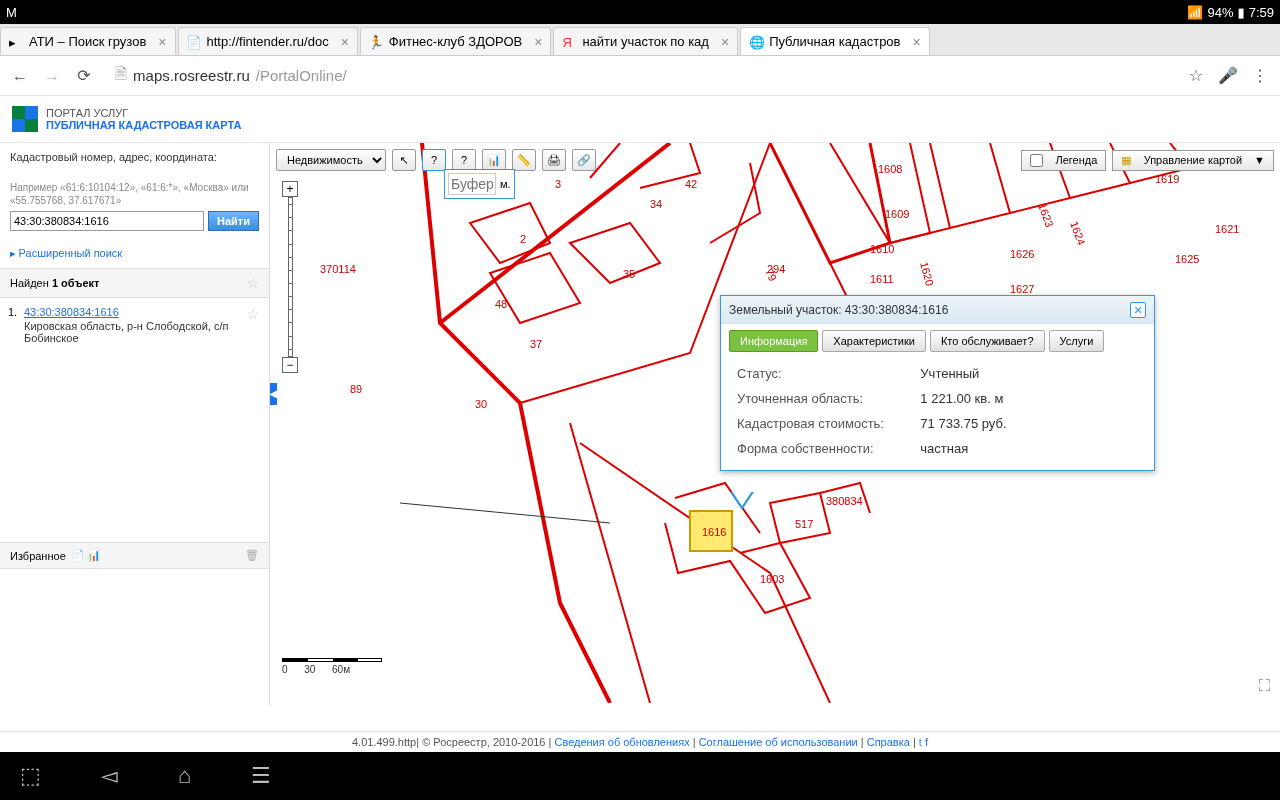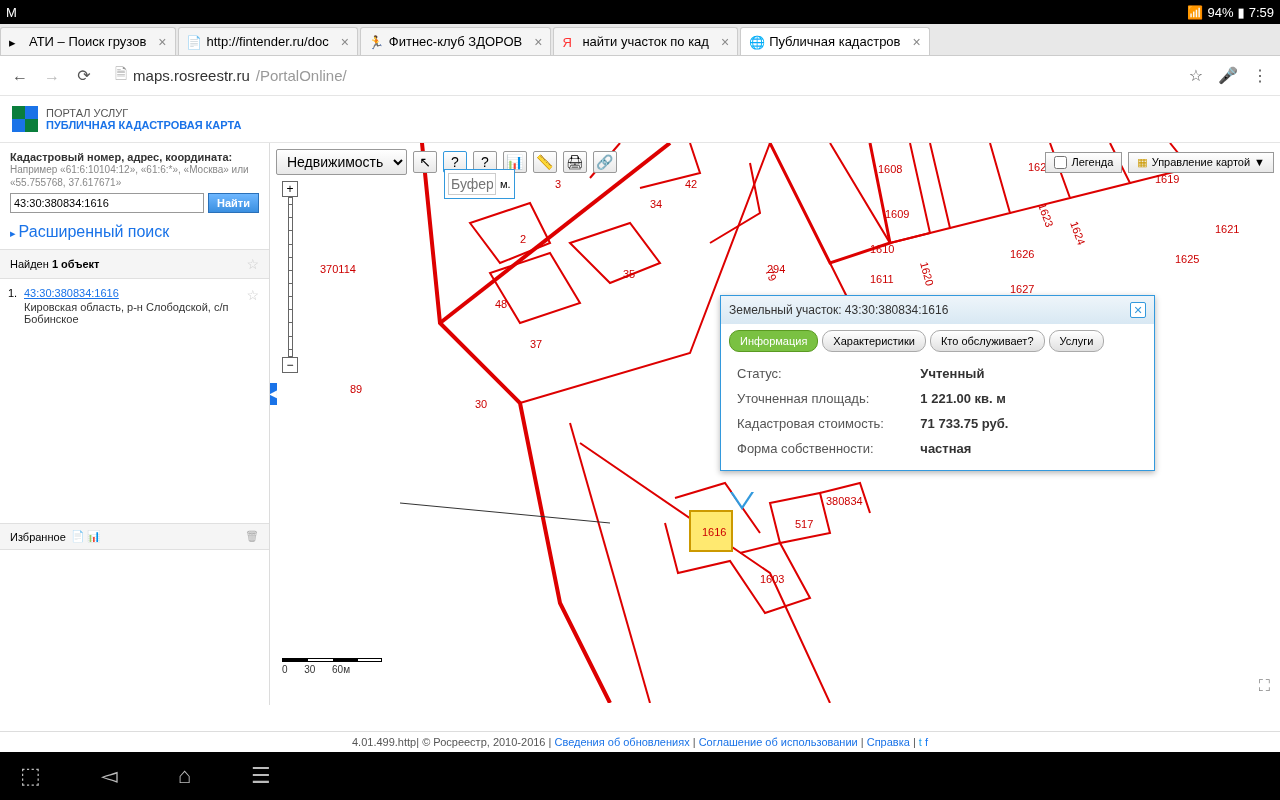--- a/index.html
+++ b/index.html
@@ -18,56 +18,56 @@
 .url-input .host{color:#333}
 .url-input .path{color:#999}
 .header{padding:10px 12px;display:flex;gap:8px;align-items:center;border-bottom:1px solid #e5e5e5}
 .logo{width:26px;height:26px;background:conic-gradient(#1a73e8 0 90deg,#0a7e3c 90deg 180deg,#1a73e8 180deg 270deg,#0a7e3c 270deg)}
 .header-text{font-size:11px}
 .header-text .t1{color:#555}
 .header-text .t2{color:#1a73e8;font-weight:bold}
 .content{display:flex;height:562px;position:relative}
 .sidebar{width:270px;border-right:1px solid #dcdcdc;background:#fff;font-size:11px}
 .sidebar-section{padding:8px 10px;border-bottom:1px solid #e0e0e0}
-.sidebar .label{font-weight:bold;color:#333;margin-bottom:0}
+.sidebar .label{font-weight:normal;color:#333;margin-bottom:18px}
 .sidebar .hint{color:#888;font-size:10px;line-height:1.3}
 .search-row{display:flex;gap:4px;margin-top:4px}
 .search-row input{flex:1;border:1px solid #999;padding:3px;font-size:11px}
 .search-btn{background:linear-gradient(#6eb7ff,#3a8fe0);color:#fff;border:1px solid #2a70b8;padding:3px 8px;font-size:11px;font-weight:bold;cursor:pointer}
-.adv-link{color:#1a73e8;font-size:16px;margin-top:10px;display:inline-block;cursor:pointer}
+.adv-link{color:#1a73e8;font-size:11px;margin-top:16px;display:inline-block;cursor:pointer}
 .found-head{display:flex;justify-content:space-between;align-items:center;padding:6px 10px;border-bottom:1px solid #e0e0e0;background:#f5f5f5}
 .found-head b{font-weight:bold}
 .result{padding:8px 10px 8px 24px;position:relative}
 .result .num{position:absolute;left:8px;top:8px}
 .result a{color:#1a73e8;font-size:11px;text-decoration:underline}
 .result .addr{color:#333;font-size:11px;margin-top:2px}
 .fav-head{display:flex;justify-content:space-between;align-items:center;padding:6px 10px;border-top:1px solid #e0e0e0;border-bottom:1px solid #e0e0e0;background:#f5f5f5;margin-top:190px}
 .star{color:#ccc;cursor:pointer;font-size:14px}
 .map-area{flex:1;position:relative;background:#fff;overflow:hidden}
 .toolbar{position:absolute;top:6px;left:6px;right:6px;display:flex;gap:6px;z-index:5;align-items:center}
-.toolbar select,.tool-btn{background:linear-gradient(#fff,#e8e8e8);border:1px solid #999;padding:3px 6px;font-size:14px;cursor:pointer;border-radius:2px}
+.toolbar select,.tool-btn{background:linear-gradient(#fff,#e8e8e8);border:1px solid #999;padding:3px 6px;font-size:11px;cursor:pointer;border-radius:2px}
 .tool-btn{width:24px;height:22px;display:flex;align-items:center;justify-content:center}
 .toolbar .spacer{flex:1}
-.legend-btn,.manage-btn{background:linear-gradient(#fff,#e8e8e8);border:1px solid #999;padding:3px 8px;font-size:11px;cursor:pointer;display:flex;align-items:center;gap:4px}
+.legend-btn,.manage-btn{background:linear-gradient(#fff,#e8e8e8);border:1px solid #999;padding:3px 8px;font-size:11px;cursor:pointer;display:flex;align-items:center;gap:12px}
 .zoom{position:absolute;left:12px;top:38px;z-index:4;display:flex;flex-direction:column;align-items:center}
 .zoom-btn{width:16px;height:16px;background:#fff;border:1px solid #666;font-size:12px;line-height:14px;text-align:center;cursor:pointer}
 .zoom-track{width:5px;height:160px;background:#fff;border:1px solid #666;display:flex;flex-direction:column;justify-content:space-around}
 .zoom-track span{height:1px;background:#666}
 .map-svg{position:absolute;inset:0}
 .popup{position:absolute;top:152px;left:450px;width:435px;background:#fff;border:1px solid #3399dd;box-shadow:0 2px 6px rgba(0,0,0,.3);z-index:6}
 .popup-head{background:linear-gradient(#eef5fa,#d8e8f3);padding:6px 8px;font-size:12px;font-weight:normal;color:#333;display:flex;justify-content:space-between;align-items:center}
 .popup-close{width:16px;height:16px;background:#fff;border:1px solid #3399dd;color:#3399dd;text-align:center;line-height:14px;cursor:pointer;border-radius:2px;font-size:11px}
 .popup-tabs{display:flex;gap:4px;padding:6px 8px 0}
-.ptab{background:linear-gradient(#fff,#e0e0e0);border:1px solid #aaa;padding:4px 10px;font-size:11px;cursor:pointer;border-radius:10px}
+.ptab{background:linear-gradient(#fff,#e0e0e0);border:1px solid #aaa;padding:4px 10px;font-size:11px;cursor:pointer;border-radius:2px}
 .ptab.active{background:#7ac142;color:#fff;border-color:#5a9a22}
 .popup-body{padding:8px 12px;font-size:13px}
 .popup-body table{width:100%}
 .popup-body td{padding:4px 2px;vertical-align:top}
 .popup-body td:first-child{color:#555;width:45%}
-.popup-body td:last-child{font-weight:bold;color:#333}
+.popup-body td:last-child{font-weight:normal;color:#333}
 .pointer{position:absolute;left:460px;top:349px;width:0;height:0;border-left:12px solid transparent;border-right:12px solid transparent;border-top:18px solid #3399dd;z-index:5}
 .pointer::after{content:"";position:absolute;left:-10px;top:-19px;border-left:10px solid transparent;border-right:10px solid transparent;border-top:15px solid #fff}
 .footer{position:absolute;bottom:48px;left:0;right:0;border-top:1px solid #ddd;padding:4px 10px;font-size:11px;display:flex;justify-content:center;color:#555;background:#fff}
 .footer a{color:#1a73e8}
 .navbar{position:absolute;bottom:0;left:0;right:0;height:48px;background:#000;display:flex;align-items:center;justify-content:flex-start;gap:60px;padding-left:20px}
 .nav-icon{color:#bbb;font-size:22px;cursor:pointer}
 .scale{position:absolute;left:12px;bottom:30px;font-size:10px;color:#333}
 .scale-bar{height:4px;width:100px;background:repeating-linear-gradient(90deg,#000 0 25px,#fff 25px 50px);border:1px solid #000;margin-bottom:2px}
 .buffer{position:absolute;left:174px;top:26px;border:1px solid #3399dd;background:#fff;padding:3px;font-size:11px;display:flex;gap:4px;align-items:center;z-index:5}
 .buffer input{width:48px;border:1px solid #ccc;padding:2px;font-size:14px}
@@ -291,21 +291,21 @@
         <div class="ptab">Услуги</div>
       </div>
       <div class="popup-body">
         <table>
           <tbody>
               <tr>
                 <td>Статус:</td>
                 <td>Учтенный</td>
               </tr>
           <tr>
-                <td>Уточненная площадь:</td>
+                <td>Уточненная область:</td>
                 <td>1 221.00 кв. м</td>
               </tr>
           <tr>
                 <td>Кадастровая стоимость:</td>
                 <td>71 733.75 руб.</td>
               </tr>
           <tr>
                 <td>Форма собственности:</td>
                 <td>частная</td>
               </tr>

